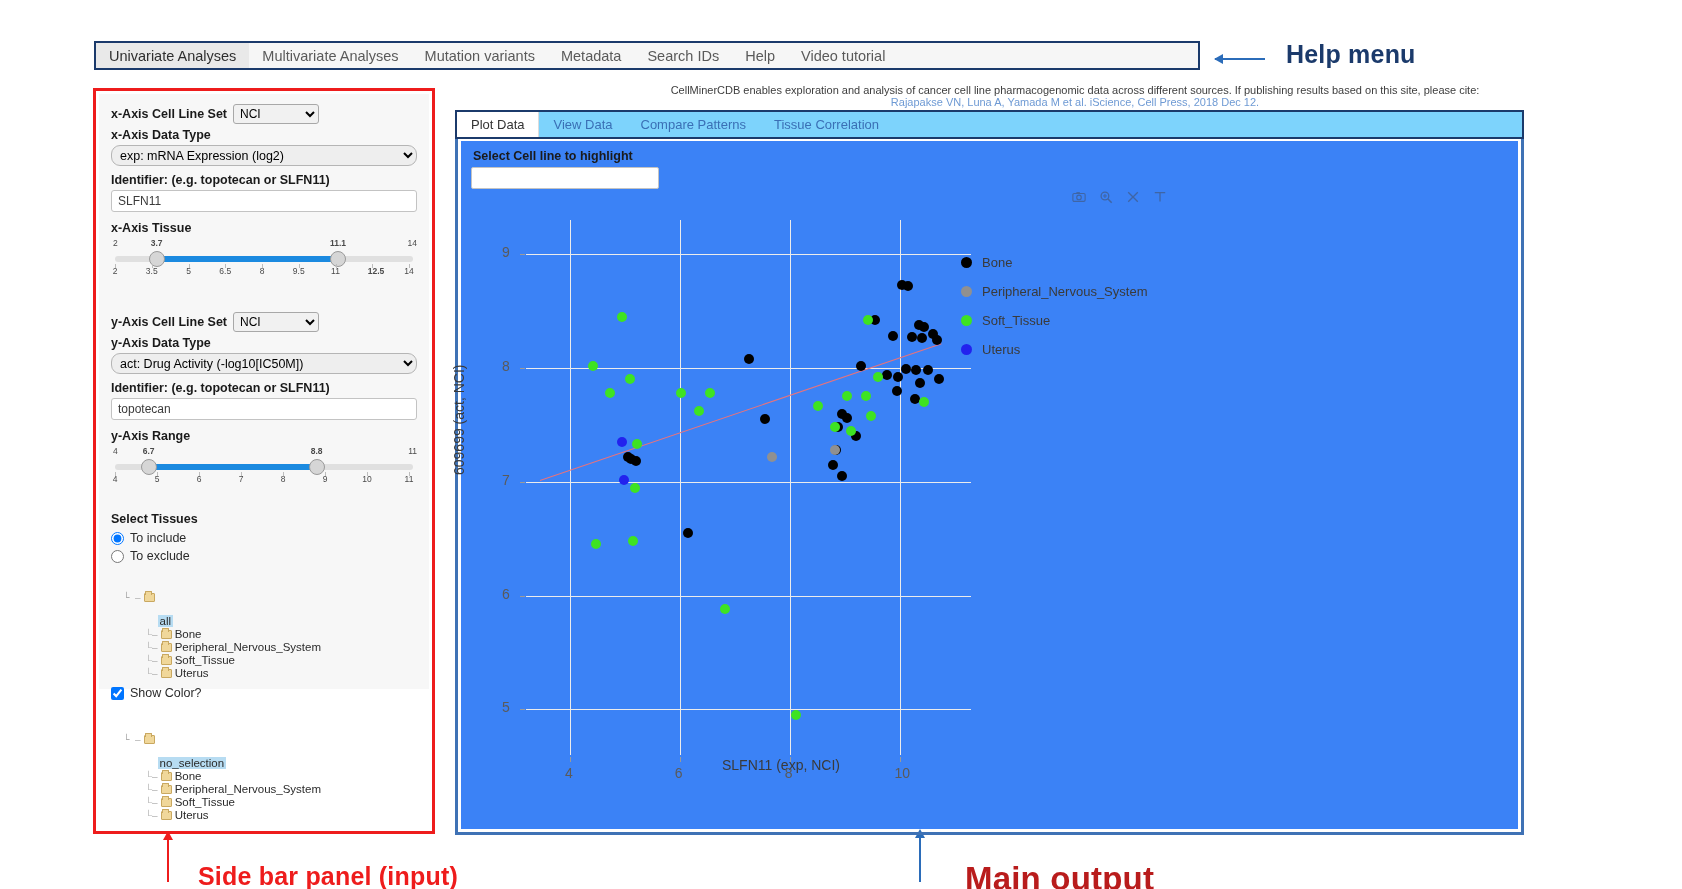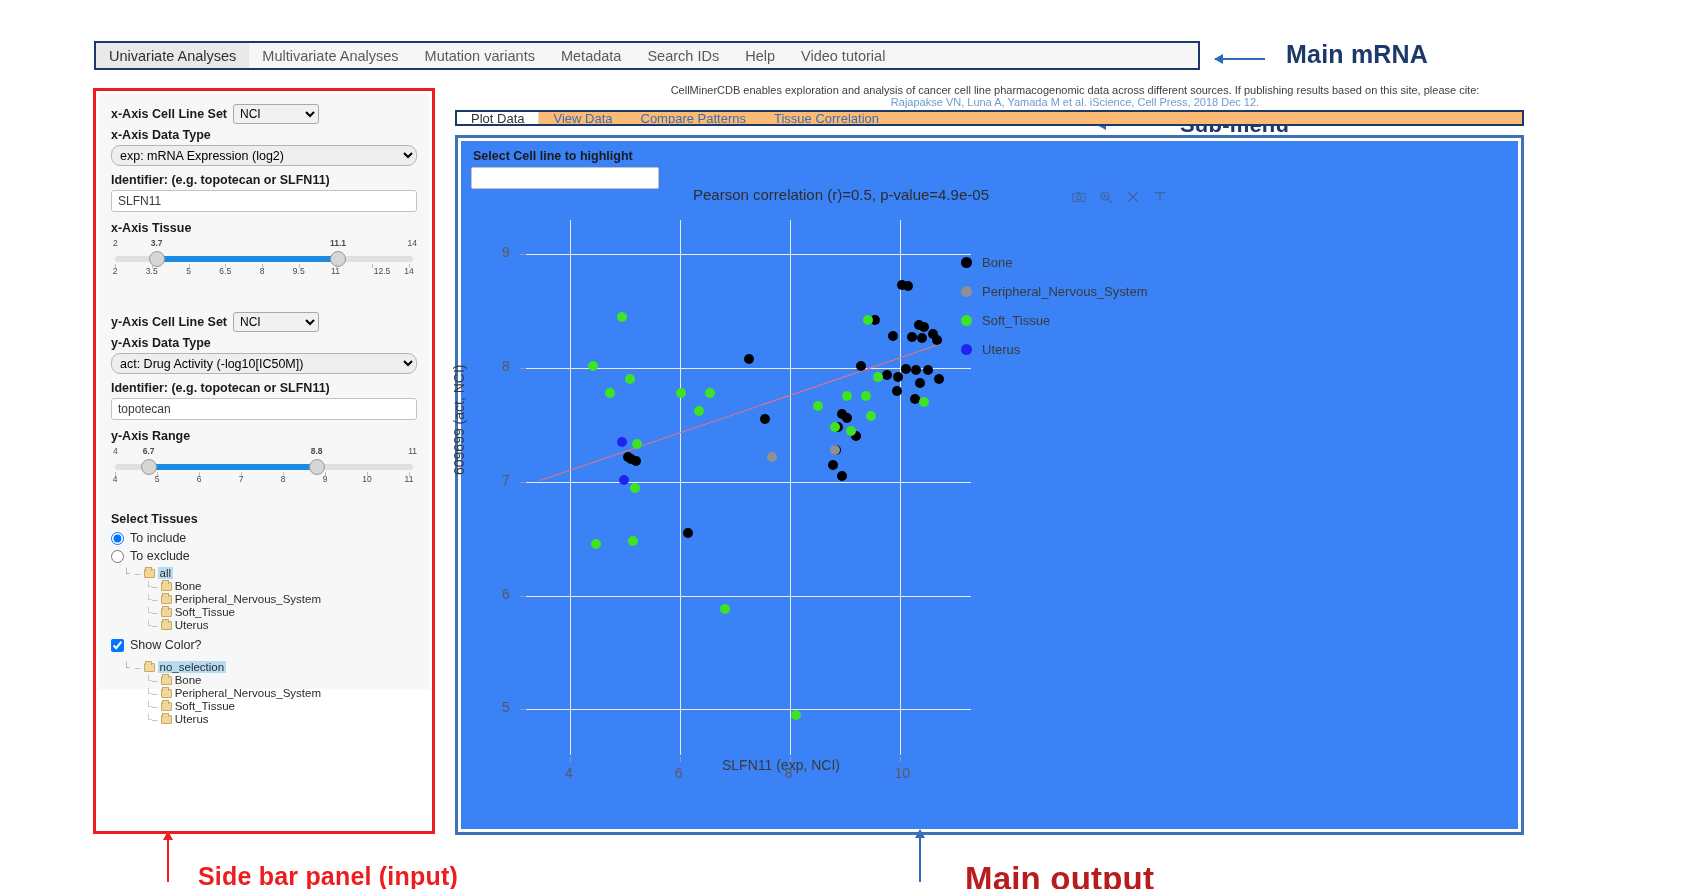--- a/index.html
+++ b/index.html
@@ -108,36 +108,36 @@
   .twisty{ color:#999; font-size:9px; width:9px; }
   .dash{ color:#b5b5b5; font-size:10px; }
   .folder{
     display:inline-block; width:11px; height:9px; position:relative;
     background:#f0d79a; border:1px solid #c9a860; border-radius:1px;
   }
   .folder::before{
     content:""; position:absolute; left:0; top:-3px; width:5px; height:3px;
     background:#f0d79a; border:1px solid #c9a860; border-bottom:none; border-radius:1px 1px 0 0;
   }
-  .node-sel{ background:#b7dcf2; padding:0 2px; }
+  .node-sel{ background:#b7dcf2; padding:0 2px;margin-top:48px; }
 
   
   #cite-line1{
     position:absolute; left:540px; top:84px; width:1070px; text-align:center;
     font-size:11px; color:#3d3d3d;
   }
   #cite-line2{
     position:absolute; left:540px; top:96px; width:1070px; text-align:center;
     font-size:11px; color:#6e9ad4;
   }
 
   
   #submenu-box{
-    position:absolute; left:455px; top:110px; width:1069px; height:16px;
-    border:2px solid #1b3a6b; background:#fdba74;
+    position:absolute; left:455px; top:110px; width:1069px; height:29px;
+    border:2px solid #1b3a6b; background:#7dd3fc;
     display:flex; align-items:stretch; z-index:3;
   }
   .tab{
     display:flex; align-items:center; padding:0 14px;
     font-size:13px; color:#3a6fb5; white-space:nowrap; cursor:pointer;
   }
   .tab.active{ background:#ffffff; color:#333333; border-right:1px solid #dcdcdc; }
 
   #output-outline{
     position:absolute; left:455px; top:135px; width:1069px; height:700px;
@@ -204,21 +204,21 @@
       <span>Search IDs</span>
     </div>
     <div class="menu-item">
       <span>Help</span>
     </div>
     <div class="menu-item">
       <span>Video tutorial</span>
     </div>
   </div>
 
-<div class="anno-label" id="anno-main-menu">Main mRNA</div>
+<div class="anno-label" id="anno-main-menu">Help menu</div>
 <div class="arrow-h" id="arrow-main"></div>
 <div class="anno-label" id="anno-sub-menu">Sub-menu</div>
 <div class="arrow-h" id="arrow-sub"></div>
 <div class="anno-label" id="anno-sidebar">Side bar panel (input)</div>
 <div class="arrow-v" id="arrow-sidebar"></div>
 <div class="anno-label" id="anno-output">Main output</div>
 <div class="arrow-v" id="arrow-output"></div>
 
 <div id="cite-line1">CellMinerCDB enables exploration and analysis of cancer cell line pharmacogenomic data across different sources. If publishing results based on this site, please cite:</div>
 <div id="cite-line2">Rajapakse VN, Luna A, Yamada M et al. iScience, Cell Press, 2018 Dec 12.</div>
@@ -263,21 +263,21 @@
           <div class="tickmark" style="left: 257.25px;"></div>
           <div class="tickmark" style="left: 294px;"></div>
         </div>
         <div class="ticklabel" style="left: 4px;">2</div>
         <div class="ticklabel" style="left: 40.75px;">3.5</div>
         <div class="ticklabel" style="left: 77.5px;">5</div>
         <div class="ticklabel" style="left: 114.25px;">6.5</div>
         <div class="ticklabel" style="left: 151px;">8</div>
         <div class="ticklabel" style="left: 187.75px;">9.5</div>
         <div class="ticklabel" style="left: 224.5px;">11</div>
-        <div class="ticklabel" style="left: 271px;">12.5</div>
+        <div class="ticklabel" style="left: 265px; font-weight: bold;">12.5</div>
         <div class="ticklabel" style="left: 298px;">14</div>
       </div>
   </div>
 
   <div style="height:18px"></div>
 
   <div class="inline-row">
     <span class="field-label">y-Axis Cell Line Set</span>
     <select class="sel-sm">
       <option>NCI</option>
@@ -445,21 +445,20 @@
   <span>
     <svg viewBox="0 0 16 16" width="14" height="14">
         <line x1="2" y1="3" x2="14" y2="3" stroke="#444" stroke-width="1.5"></line>
         <line x1="8" y1="3" x2="8" y2="13" stroke="#444" stroke-width="1.5"></line>
       </svg>
   </span>
 </div>
 
 <div id="plot">
   <div id="plot-title">
-    <div>Pearson correlation (r)=0.5, p-value=4.9e-05</div>
   </div>
   <div id="ylabel">609699 (act, NCI)</div>
   <div id="xlabel">SLFN11 (exp, NCI)</div>
   <div id="plot-canvas">
       <div class="gridline" style="left: 65px; top: 534.468px; width: 445px; height: 1px;"></div>
       <div class="tick-dash" style="left: 59px; top: 534.468px; width: 5px; height: 1px;"></div>
       <div class="axis-tick-lbl" style="left: 41px; top: 524.468px;">5</div>
       <div class="gridline" style="left: 65px; top: 420.638px; width: 445px; height: 1px;"></div>
       <div class="tick-dash" style="left: 59px; top: 420.638px; width: 5px; height: 1px;"></div>
       <div class="axis-tick-lbl" style="left: 41px; top: 410.638px;">6</div>

